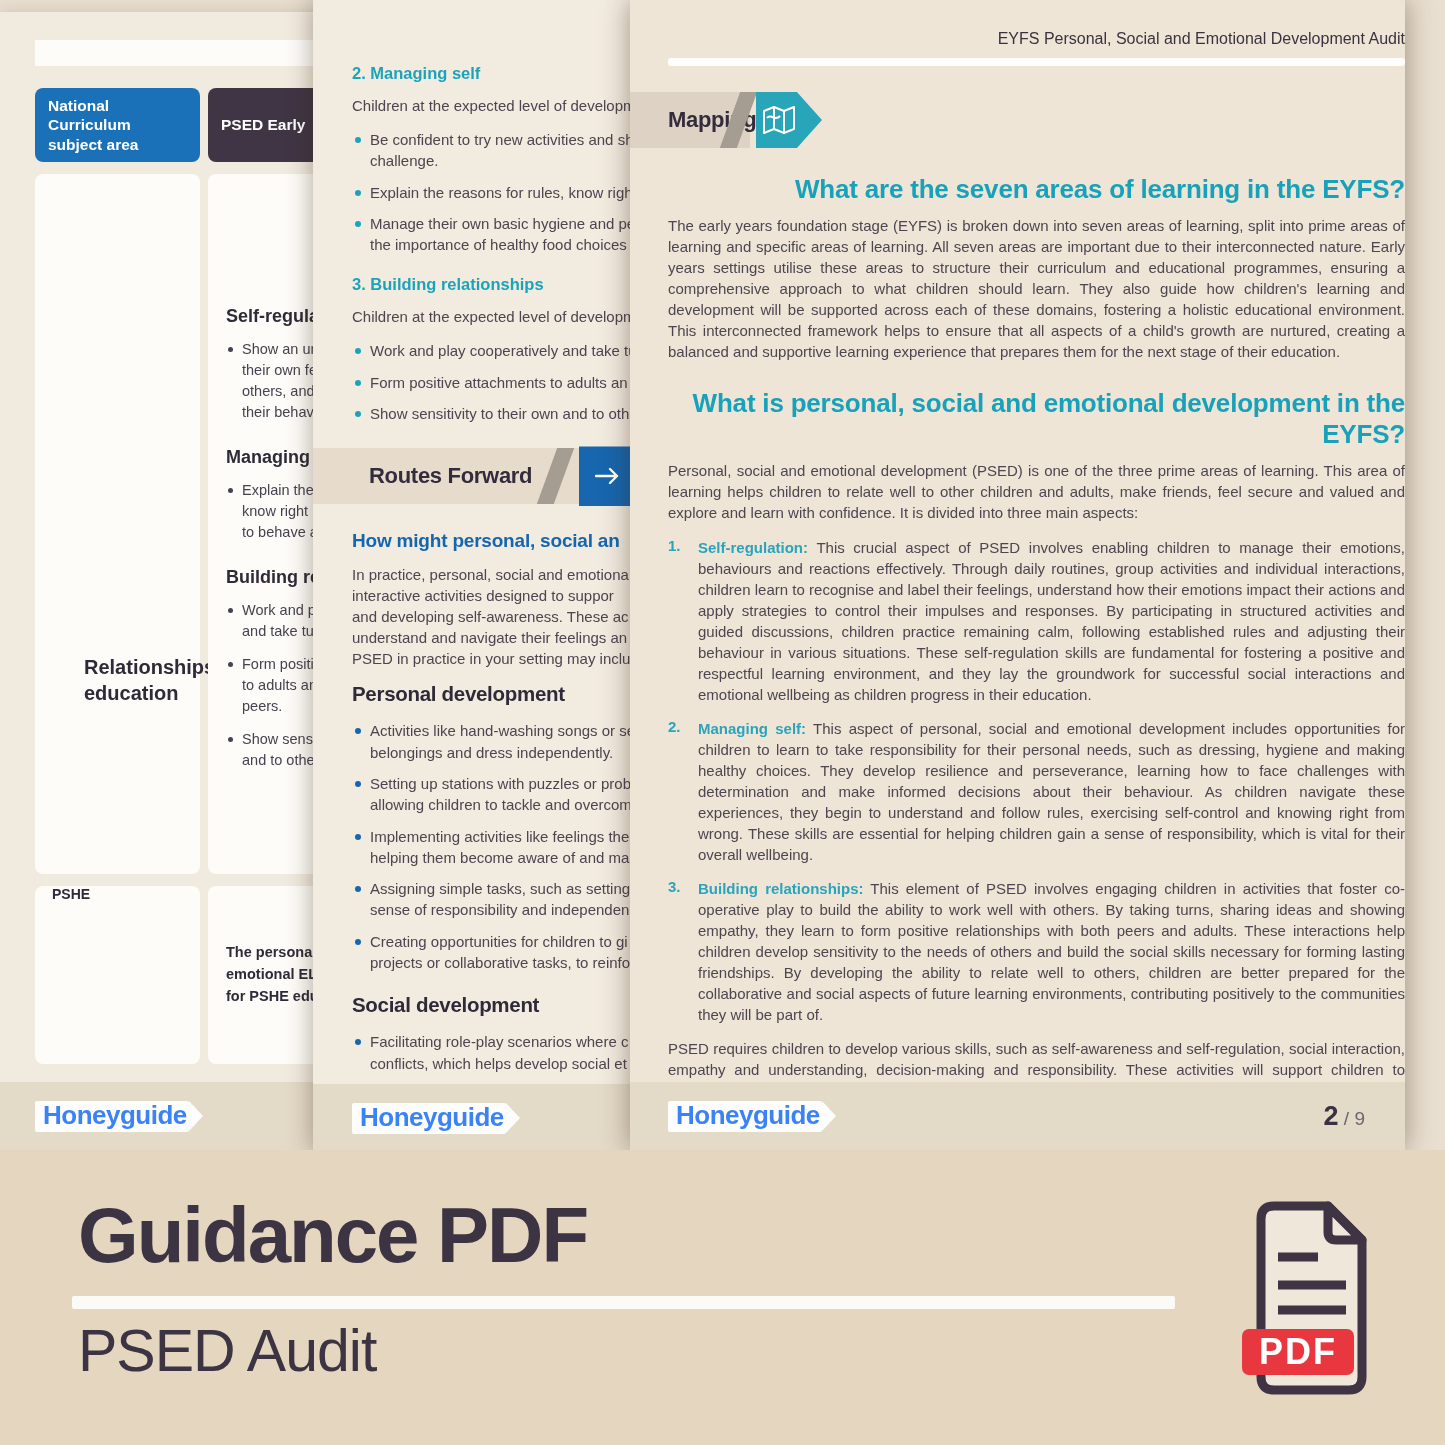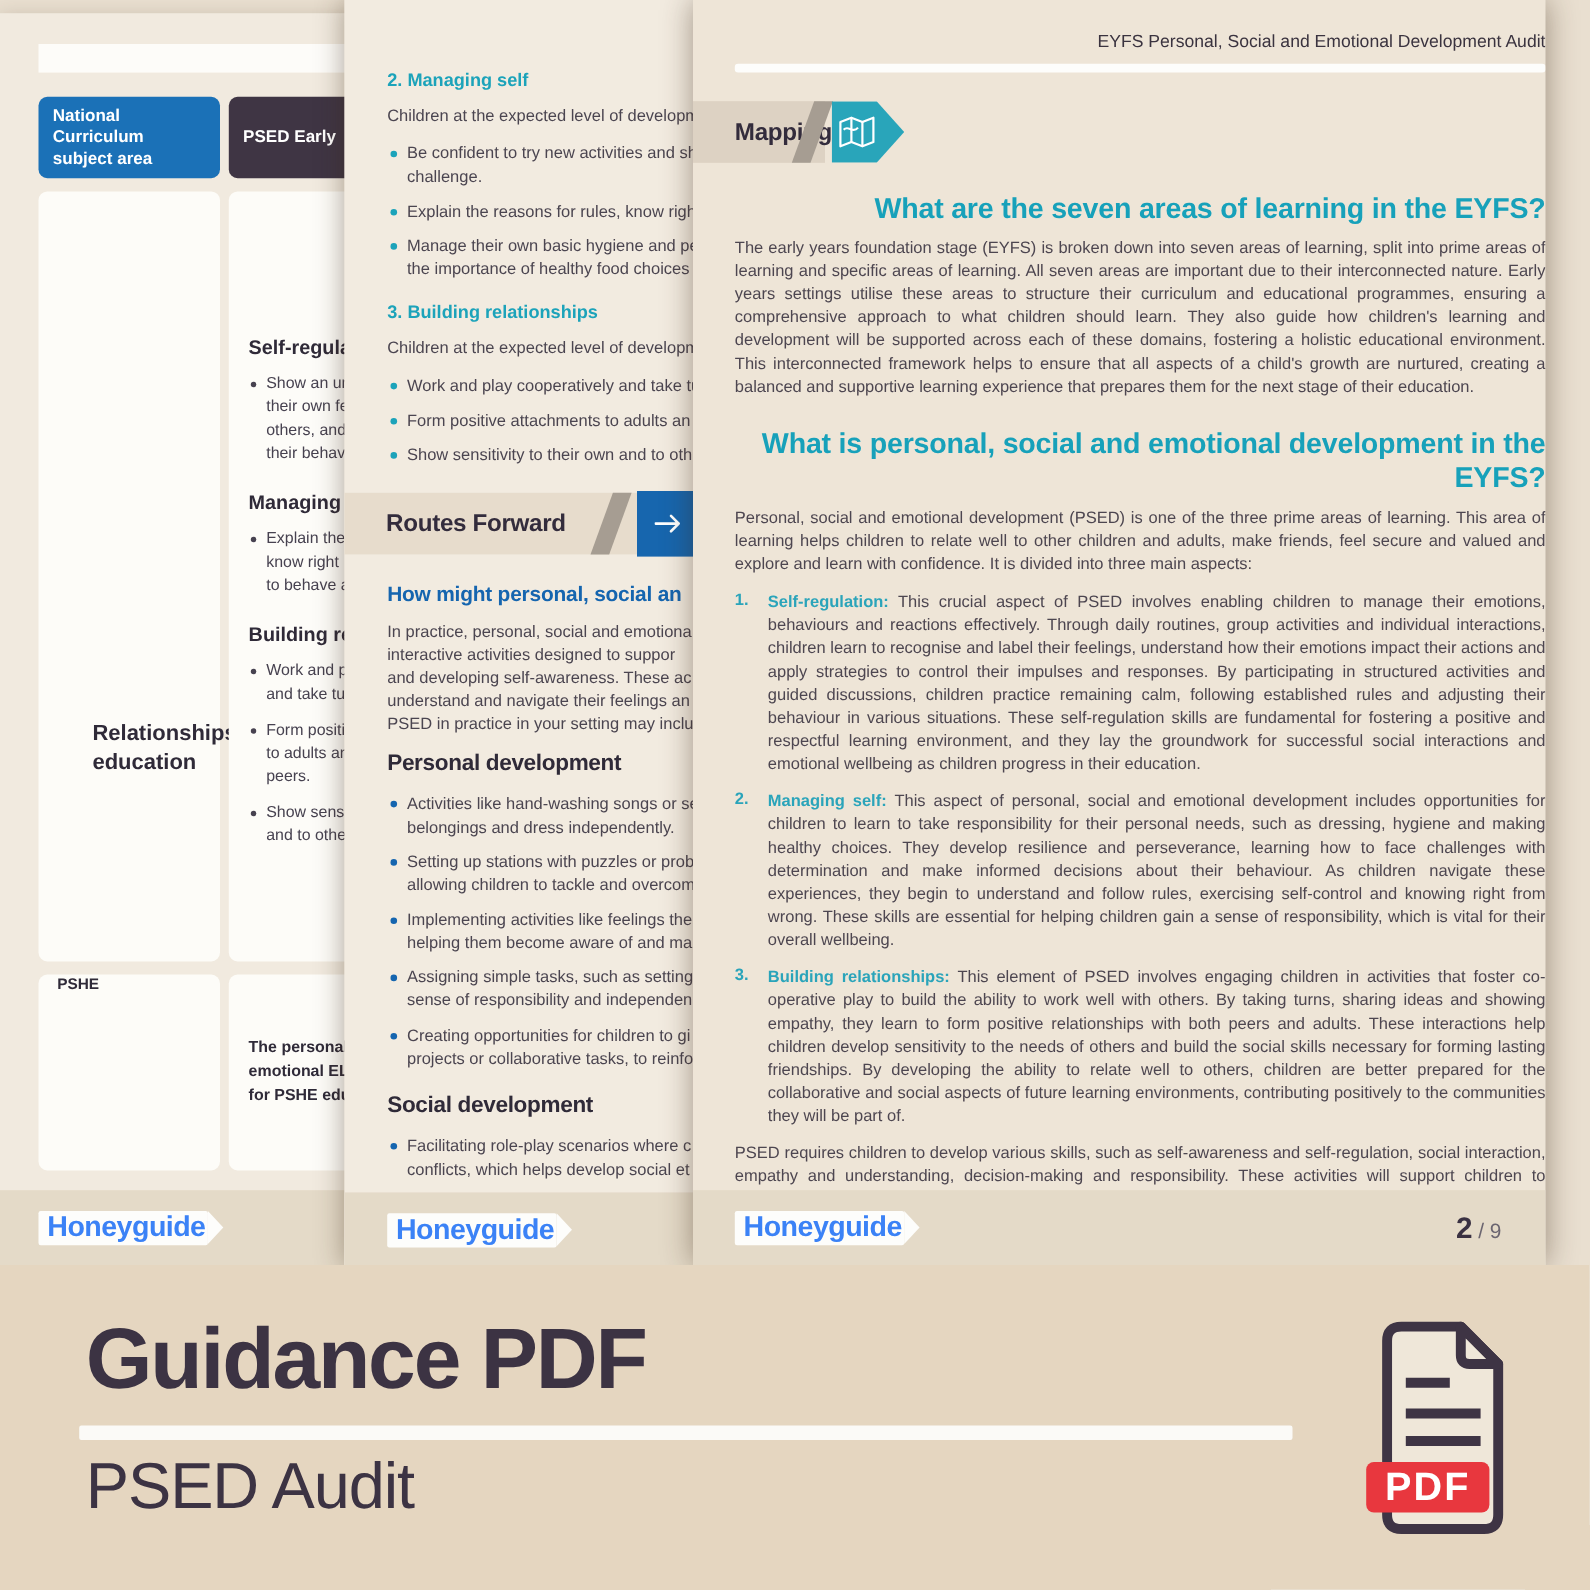--- a/index.html
+++ b/index.html
@@ -50,21 +50,21 @@
   .mp-h{color:#1ca3ba;font-weight:700;font-size:16.5px;margin:0 0 12px;}
   .mp-p{margin:0 0 13px;line-height:1.4;}
   .mp-ul{list-style:none;margin:0 0 20px;padding:0;}
   .mp-ul li{position:relative;padding-left:18px;margin-bottom:10px;line-height:1.42;}
   .mp-ul li::before{content:"";position:absolute;left:3px;top:8px;width:6px;height:6px;border-radius:50%;background:#1ca3ba;}
   .mp-ul.blue li::before{background:#1565af;}
   .mp-hd{color:#2f2a38;font-weight:800;font-size:20.5px;margin:4px 0 14px;letter-spacing:-.3px;}
   .mp-hblue{color:#1565af;font-weight:800;font-size:19px;margin:6px 0 12px;letter-spacing:-.2px;}
 
   .band{position:relative;height:56px;background:#ddd2c3;display:flex;align-items:center;}
-  .band-title{font-size:22px;font-weight:800;color:#332c3c;letter-spacing:-.3px;margin-left:38px;line-height:1;}
+  .band-title{font-size:22px;font-weight:800;color:#332c3c;letter-spacing:-.3px;margin-left:56px;line-height:1;}
   .band-slash{position:absolute;top:0;bottom:0;width:17px;background:#a69d92;transform:skewX(-20deg);}
   .pent{position:absolute;display:flex;align-items:center;}
   .mp-band{margin:24px 0 26px;background:#e7dccc;}
   .mp-band .band-slash{left:234px;}
   .mp-band .pent{left:266px;top:-2px;width:110px;height:60px;background:#1766ae;clip-path:polygon(0 0,70% 0,100% 50%,70% 100%,0 100%);padding-left:16px;box-sizing:border-box;}
 
   
   .rp-content{position:absolute;top:0;left:38px;width:737px;font-size:15px;color:#4d4650;}
   .rp-header{text-align:right;font-size:16px;color:#3a333f;margin:30px 0 10px;}
   .rp-rule{height:8px;background:#fdfdfb;border-radius:3px;}

